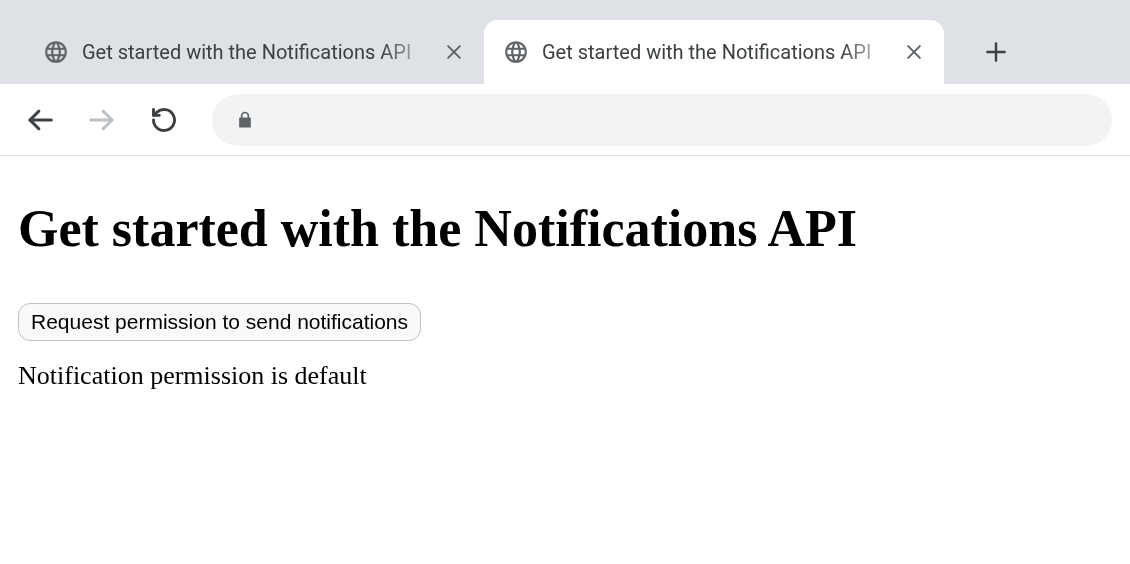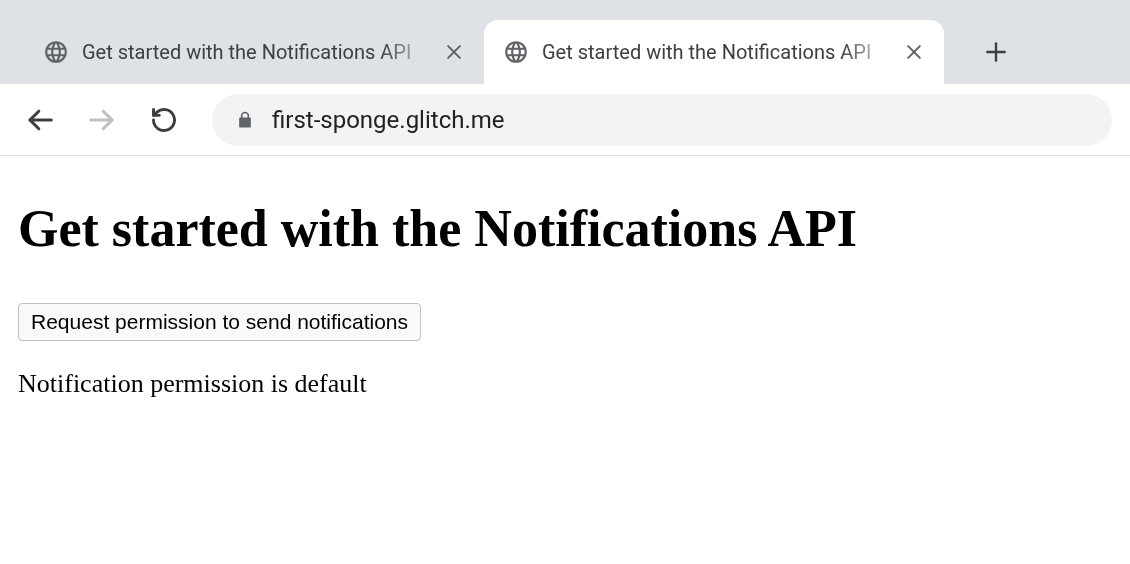--- a/index.html
+++ b/index.html
@@ -128,30 +128,30 @@
       color: #000;
       margin: 20px 0 46px 0;
       line-height: 1.1;
     }
     .content .demo-btn {
       font-family: Arial, sans-serif;
       font-size: 21px;
       color: #000;
       background: #f9f9f9;
       border: 1px solid #c0c0c0;
-      border-radius: 4px;
+      border-radius: 12px;
       padding: 6px 12px;
       cursor: pointer;
       display: inline-block;
     }
     .content p.status {
       font-family: "Times New Roman", Times, serif;
       font-size: 26px;
       color: #000;
-      margin: 28px 0 32px 0;
+      margin: 20px 0 32px 0;
     }
   </style>
 </head>
 <body>
 
 <div class="tab-strip">
   <div class="tab inactive">
     <span class="favicon">
       <svg viewBox="0 0 24 24" width="26" height="26" fill="#5f6368">
           <path d="M12 2a10 10 0 1 0 0 20 10 10 0 0 0 0-20zm6.93 6h-2.97a15.7 15.7 0 0 0-1.38-3.56A8.03 8.03 0 0 1 18.93 8zM12 4c.83 1.2 1.48 2.53 1.91 4h-3.82c.43-1.47 1.08-2.8 1.91-4zM4.26 14a7.95 7.95 0 0 1 0-4h3.38a16.6 16.6 0 0 0 0 4H4.26zm.81 2h2.97c.32 1.25.78 2.45 1.38 3.56A8.03 8.03 0 0 1 5.07 16zm2.97-8H5.07a8.03 8.03 0 0 1 4.35-3.56A15.7 15.7 0 0 0 8.04 8zM12 20c-.83-1.2-1.48-2.53-1.91-4h3.82c-.43 1.47-1.08 2.8-1.91 4zm2.34-6H9.66a14.7 14.7 0 0 1 0-4h4.68c.09.66.16 1.32.16 2s-.07 1.34-.16 2zm.25 5.56c.6-1.11 1.06-2.31 1.38-3.56h2.97a8.03 8.03 0 0 1-4.35 3.56zM16.36 14c.08-.66.14-1.32.14-2s-.06-1.34-.14-2h3.38a7.95 7.95 0 0 1 0 4h-3.38z"></path>
@@ -205,21 +205,20 @@
         <path d="M3 12a9 9 0 1 0 3-6.7L3 8"></path>
         <polyline points="3,3 3,8 8,8"></polyline>
       </svg>
   </div>
   <div class="address-chip">
     <span class="lock">
       <svg viewBox="0 0 24 24" width="20" height="20" fill="#5f6368">
           <path d="M17 9V7a5 5 0 0 0-10 0v2H6a1 1 0 0 0-1 1v10a1 1 0 0 0 1 1h12a1 1 0 0 0 1-1V10a1 1 0 0 0-1-1h-1zm-8-2a3 3 0 0 1 6 0v2H9V7z"></path>
         </svg>
     </span>
-    <span class="url">first-sponge.glitch.me</span>
   </div>
 </div>
 
 <div class="content">
   <h1>Get started with the Notifications API</h1>
   <button class="demo-btn">Request permission to send notifications</button>
   <p class="status">Notification permission is default</p>
 </div>
 
 </body></html>

